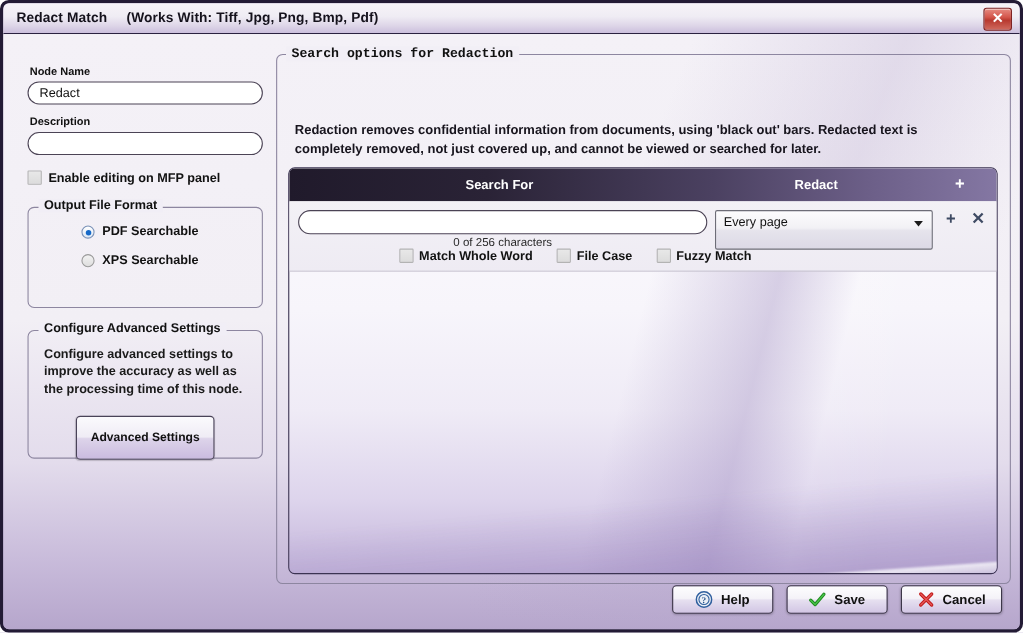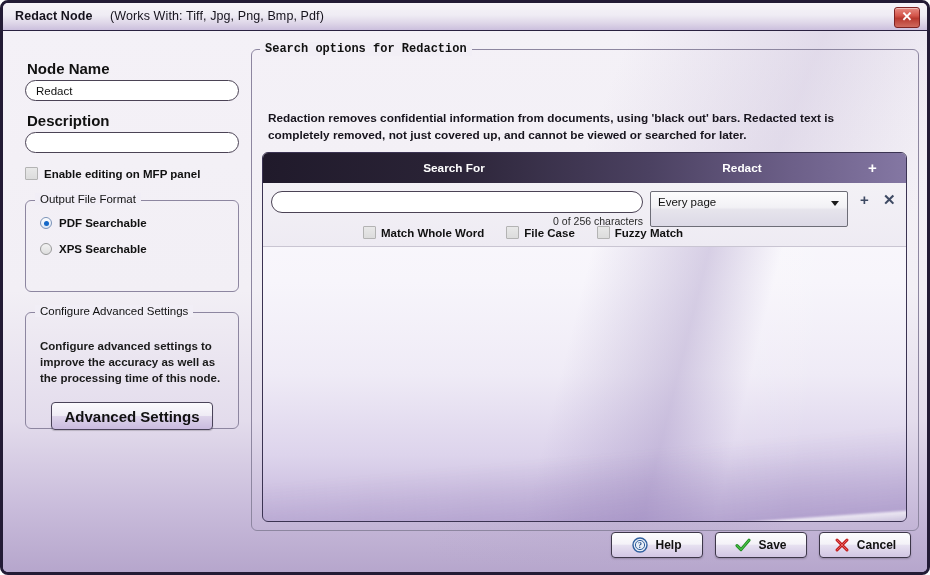--- a/index.html
+++ b/index.html
@@ -50,21 +50,21 @@
     position: absolute;
     left: 12px; top: 6px;
     font-size: 12.5px;
     font-weight: bold;
     color: #15121c;
     letter-spacing: 0.1px;
     white-space: nowrap;
   }
   #title-sub {
     margin-left: 14px;
-    font-weight: normal;
+    font-weight: bold;
   }
   #close-btn {
     position: absolute;
     right: 7px; top: 4px;
     width: 24px; height: 19px;
     border-radius: 3px;
     border: 1px solid #7e2323;
     background: linear-gradient(to bottom, #e68b82 0%, #d4564b 40%, #b8392f 55%, #cf6a5e 100%);
     box-shadow: inset 0 1px 0 rgba(255,255,255,0.45);
     cursor: pointer;
@@ -123,21 +123,21 @@
     border-width: 0 2px 2px 0;
     transform: rotate(42deg);
   }
   .lbl-bold {
     font-size: 11.5px;
     font-weight: bold;
     color: #111;
     white-space: nowrap;
   }
   .field-label {
-    font-size: 15px;
+    font-size: 10px;
     font-weight: bold;
     color: #111;
     margin: 11px 0 3px 2px;
   }
   .rounded-input {
     width: 100%;
     box-sizing: border-box;
     height: 21px;
     border: 1px solid #4b4355;
     border-radius: 11px;
@@ -156,32 +156,33 @@
     border: 1px solid #8d86a0;
     border-radius: 6px;
     box-sizing: border-box;
     background: transparent;
   }
   .groupbox > .gb-title {
     position: absolute;
     top: -8px; left: 9px;
     padding: 0 5px;
     font-size: 11.5px;
-    font-weight: normal;
+    font-weight: bold;
     color: #111;
     background: #f1eef6;
     white-space: nowrap;
   }
   .gb-body { padding: 16px 14px 14px 14px; }
 
   .radio-row {
     display: flex;
     align-items: flex-end;
     gap: 7px;
     margin-bottom: 14px;
+    margin-left: 34px;
   }
   .radio-row:last-child { margin-bottom: 2px; }
   .radio {
     width: 12px; height: 12px;
     box-sizing: border-box;
     border-radius: 50%;
     border: 1px solid #9a9a9a;
     background: linear-gradient(to bottom, #f2f2f2, #dedede);
     position: relative;
     flex: none;
@@ -202,34 +203,34 @@
   .radio-label {
     font-size: 11.5px;
     font-weight: bold;
     color: #111;
   }
   .adv-text {
     font-size: 11.5px;
     font-weight: bold;
     color: #1a1a1a;
     line-height: 16px;
-    margin: 12px 0 14px 0;
+    margin: 0 0 14px 0;
   }
   .std-btn {
     display: block;
     margin: 16px auto;
     min-width: 118px;
-    height: 28px;
+    height: 40px;
     box-sizing: border-box;
     padding: 0 12px;
     border: 1px solid #4a4359;
     border-radius: 4px;
     background: linear-gradient(to bottom, #fbfafd 0%, #efecf5 48%, #ddd4ea 52%, #cabbdf 100%);
     font-family: "Liberation Sans", sans-serif;
-    font-size: 15px;
+    font-size: 11px;
     font-weight: bold;
     color: #111;
     cursor: pointer;
     box-shadow: 0 1px 1px rgba(0,0,0,0.18);
   }
 
   
   #right-panel {
     position: absolute;
     left: 248px; top: 18px;
@@ -348,21 +349,21 @@
     font-family: "Liberation Sans", sans-serif;
     font-size: 11.5px;
     color: #111;
     padding: 0 10px;
     outline: none;
   }
   #char-count {
     position: absolute;
     left: 8px; top: 32px;
     width: 372px;
-    text-align: right;
+    text-align: center;
     font-size: 10.5px;
     color: #2a2a2a;
   }
   #redact-select {
     position: absolute;
     left: 387px; top: 8px;
     width: 198px; height: 36px;
     box-sizing: border-box;
     border: 1px solid #6d6d77;
     border-radius: 2px;
@@ -433,21 +434,21 @@
   .ficon { width: 16px; height: 16px; flex: none; display: block; }
 </style>
 </head>
 <body>
 
 <div id="window">
   <div id="window-inner">
 
     <div id="titlebar">
       <div id="title-text">
-        <span>Redact Node</span>
+        <span>Redact Match</span>
         <span id="title-sub">(Works With: Tiff, Jpg, Png, Bmp, Pdf)</span>
       </div>
       <div id="close-btn">
         <span class="x">✕</span>
       </div>
     </div>
 
     <div id="body-area">
 
       <div id="left-col">

